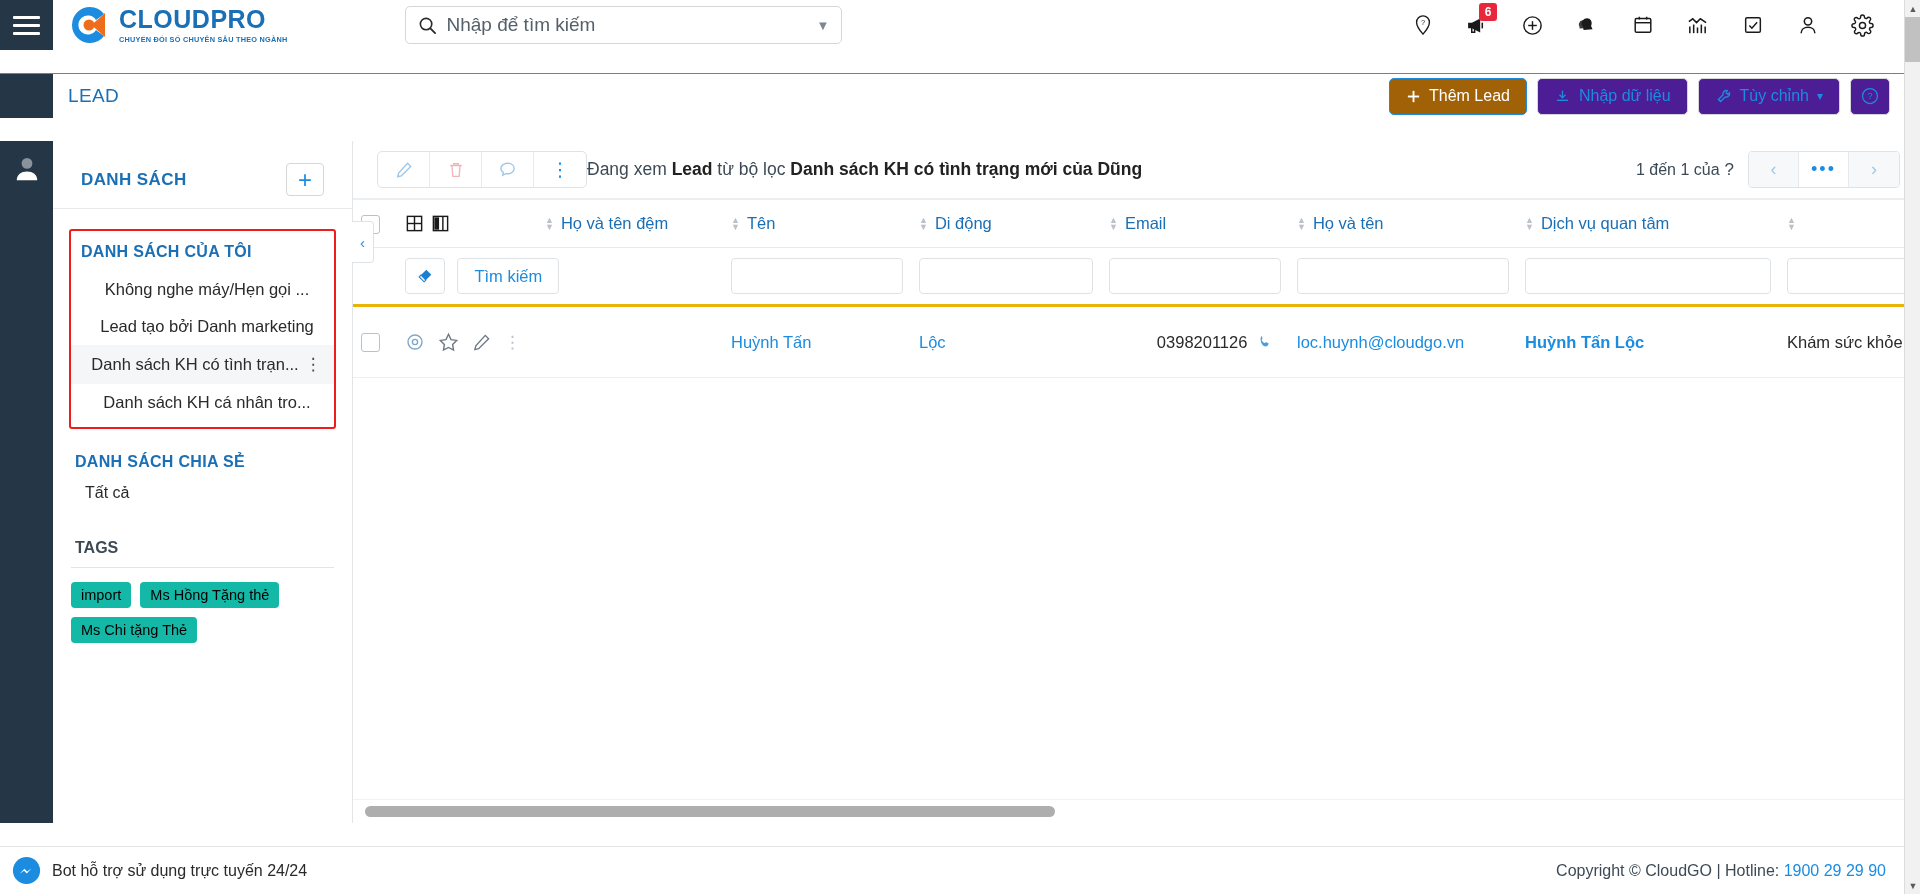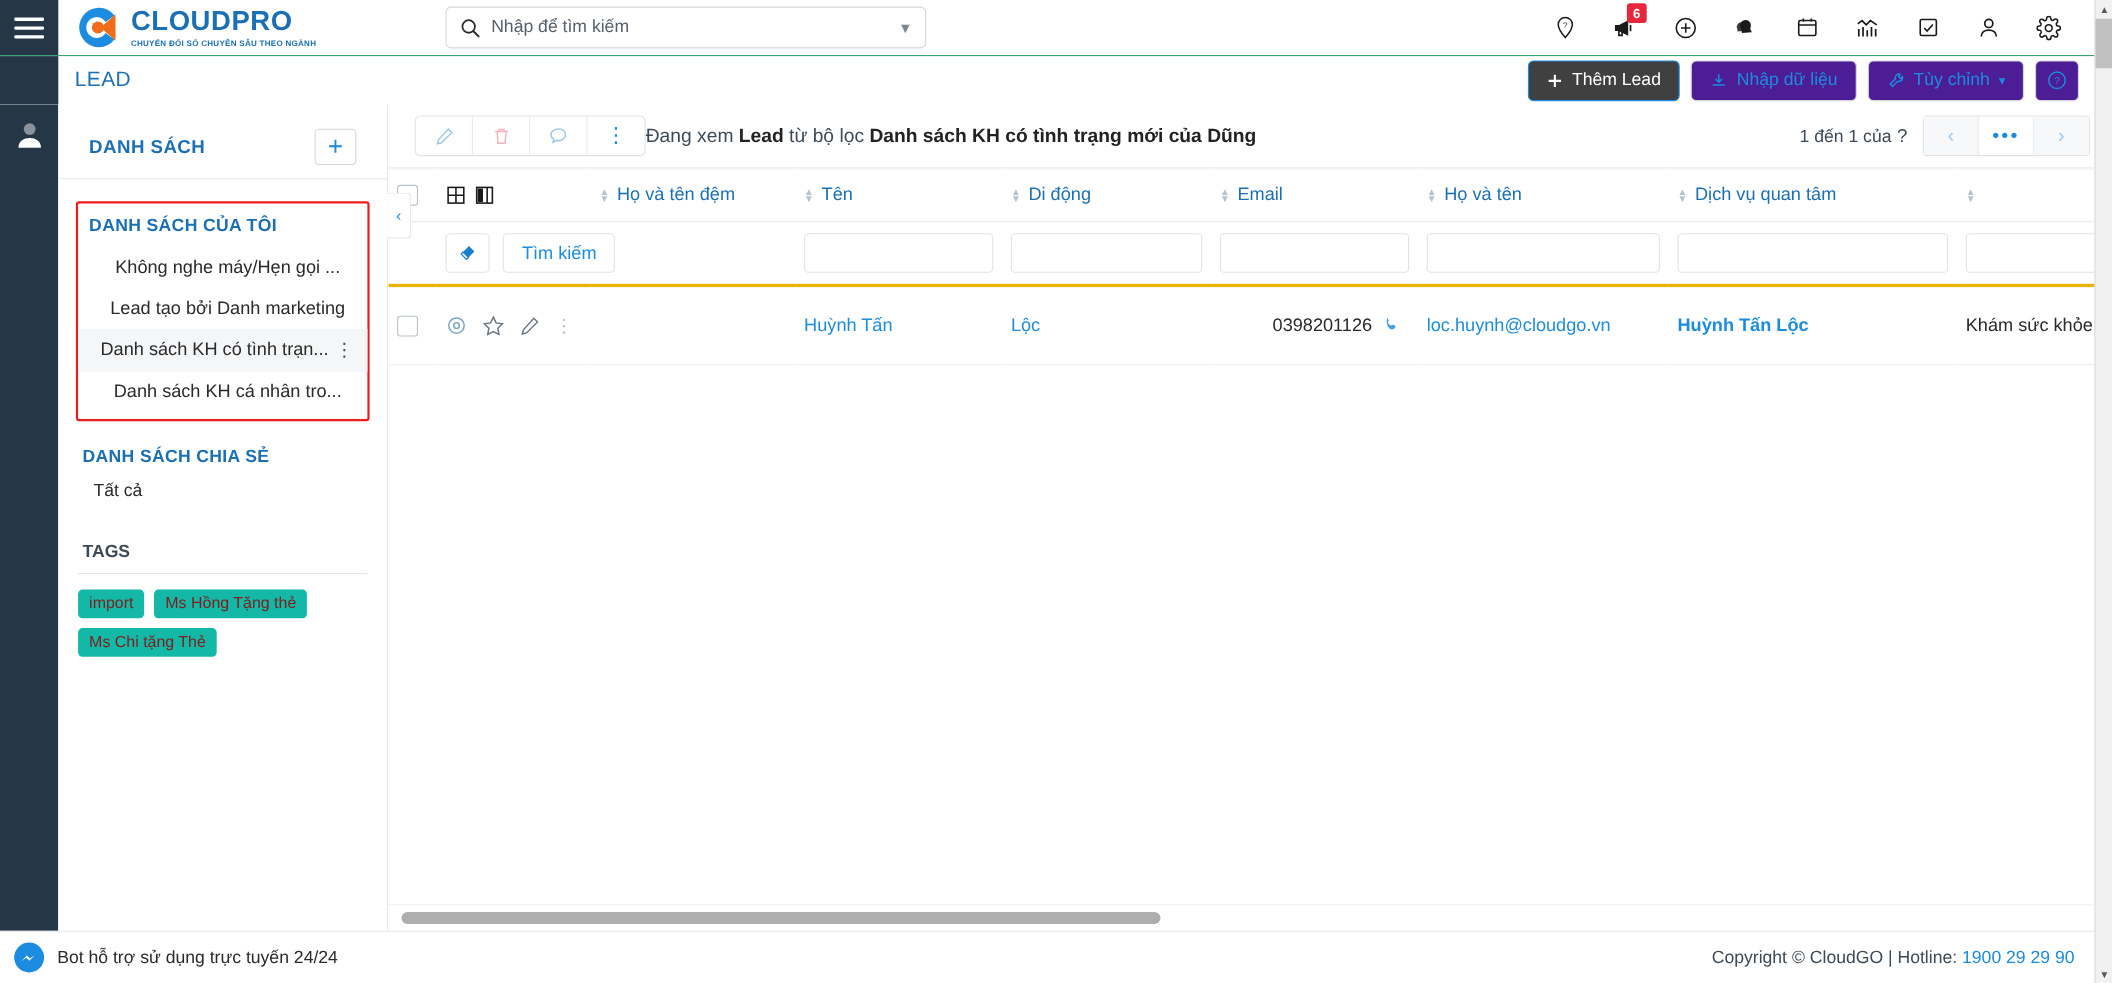--- a/index.html
+++ b/index.html
@@ -2,21 +2,21 @@
 <html><head>
 <meta charset="utf-8">
 <style>
   * { box-sizing: border-box; margin: 0; padding: 0; }
   html, body {
     width: 1920px; height: 894px;
     font-family: "Liberation Sans", sans-serif;
     background: #ffffff;
     overflow: hidden;
   }
-  .app { position: relative; width: 1920px; height: 894px; display: flex; flex-direction: column; }
+  .app { position: relative; width: 1920px; height: 894px; display: flex; flex-direction: column; gap: 23px; }
 
   
   .topbar {
     height: 50px; min-height: 50px; display: flex; align-items: center;
     background: #ffffff; position: relative; z-index: 20;
   }
   .burger-zone {
     width: 53px; min-width: 53px; height: 50px; background: #253746;
     display: flex; align-items: center; justify-content: center; cursor: pointer;
   }
@@ -32,21 +32,21 @@
   .logo-sub {
     font-size: 7.3px; color: #1b6fb5; letter-spacing: .25px; margin-top: 3px; font-weight: bold;
   }
 
   .search-wrap { flex: 0 0 auto; margin-left: 118px; }
   .search-box {
     width: 437px; height: 38px; border: 1px solid #d4d7da; border-radius: 5px;
     display: flex; align-items: center; padding: 0 12px; background: #fff;
   }
   .search-box input {
-    border: 0; outline: 0; flex: 1; font-size: 16px; color: #333;
+    border: 0; outline: 0; flex: 1; font-size: 19px; color: #333;
     font-family: "Liberation Sans", sans-serif; margin-left: 9px; background: transparent;
   }
   .search-box input::placeholder { color: #55606a; }
   .caret-dd { color: #7b8894; font-size: 13px; margin-left: 6px; }
 
   .top-icons { margin-left: auto; display: flex; align-items: center; padding-right: 30px; gap: 0; }
   .ticon {
     width: 55px; height: 50px; display: flex; align-items: center; justify-content: center;
     position: relative; cursor: pointer; color: #1a1a1a;
   }
@@ -65,21 +65,21 @@
   .page-title {
     font-size: 19px; color: #1b6fb5; padding-left: 15px; letter-spacing: .4px;
   }
   .subbar-actions { margin-left: auto; display: flex; align-items: center; gap: 10px; padding-right: 30px; }
   .btn {
     height: 37px; border-radius: 5px; display: inline-flex; align-items: center; gap: 8px;
     padding: 0 16px; font-size: 16px; cursor: pointer; border: 1px solid #d4d7da;
     background: #4c1d95; color: #1b8ce0; white-space: nowrap;
     font-family: "Liberation Sans", sans-serif;
   }
-  .btn.primary { background: #404040; border-color: #1b8ce0; color: #fff; font-weight: normal; text-align: right; }
+  .btn.primary { background: #a16207; border-color: #1b8ce0; color: #fff; font-weight: normal; text-align: right; }
   .btn.icon-only { width: 40px; padding: 0; justify-content: center; }
 
   
   .body-row { flex: 1; display: flex; min-height: 0; position: relative; }
   .rail { width: 53px; min-width: 53px; background: #253746; }
   .rail-avatar {
     width: 53px; height: 56px; display: flex; align-items: center; justify-content: center;
   }
 
   
@@ -124,21 +124,21 @@
     font-size: 16px; color: #1b6fb5; font-weight: bold; padding: 24px 0 4px 22px; letter-spacing: .3px;
   }
   .plain-item { font-size: 16px; color: #2a2a2a; padding: 9px 0 9px 32px; cursor: pointer; }
 
   .tags-head {
     font-size: 16px; color: #3d4a55; font-weight: bold; padding: 28px 0 10px 22px;
   }
   .tags-rule { height: 1px; background: #e2e5e8; margin: 0 18px; }
   .tags-wrap { padding: 14px 18px 0 18px; display: flex; flex-wrap: wrap; gap: 9px; }
   .tag {
-    background: #14b8a6; color: #7f1d1d; font-size: 14.5px; border-radius: 4px;
+    background: #14b8a6; color: #000000; font-size: 14.5px; border-radius: 4px;
     padding: 5px 10px; cursor: pointer; white-space: nowrap;
   }
 
   .collapse-tab {
     position: absolute; left: -1px; top: 80px; width: 22px; height: 42px;
     background: #fff; border: 1px solid #dfe3e6; border-left: none;
     border-radius: 0 4px 4px 0; display: flex; align-items: center; justify-content: center;
     color: #1b8ce0; font-size: 15px; cursor: pointer; z-index: 5;
   }
 

